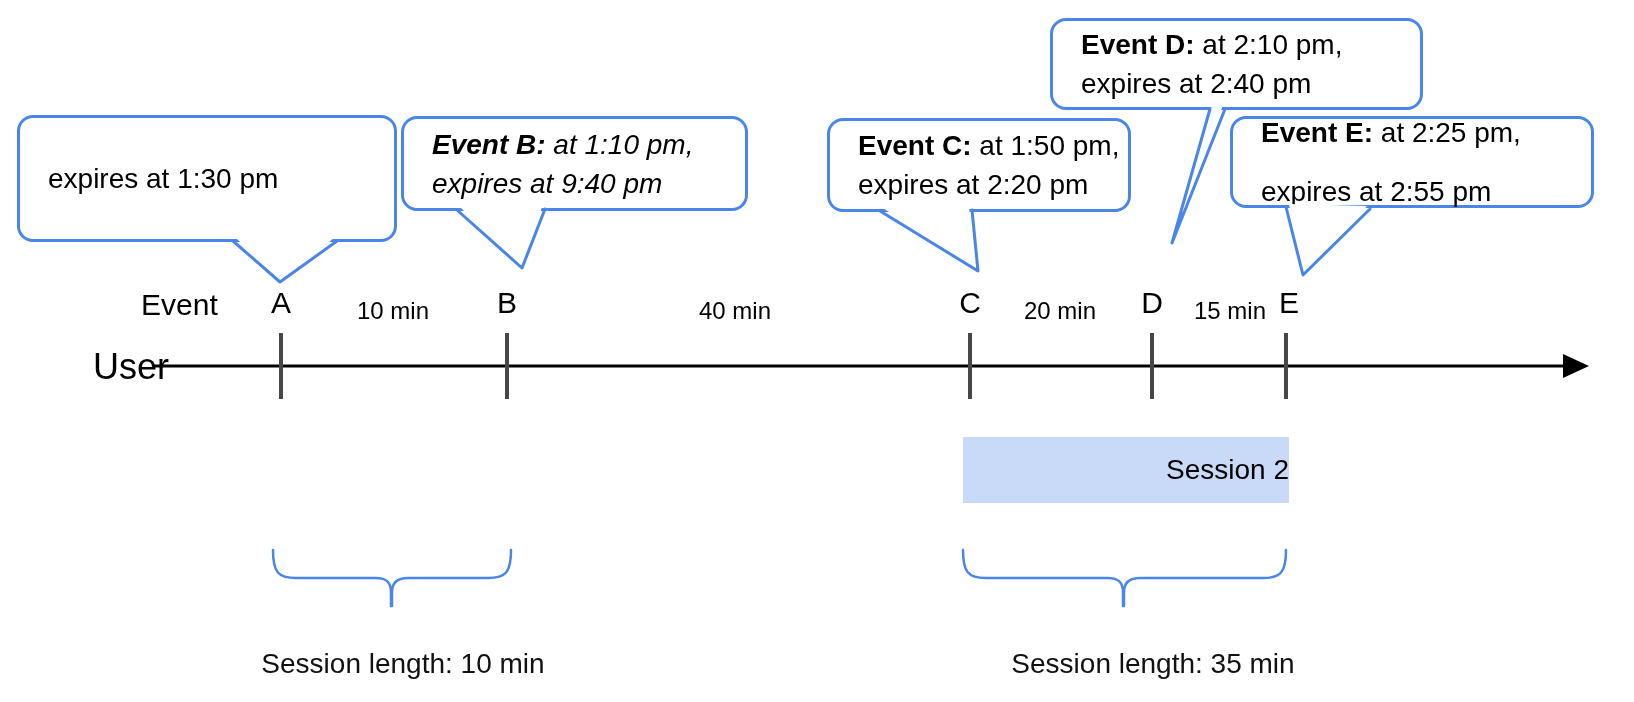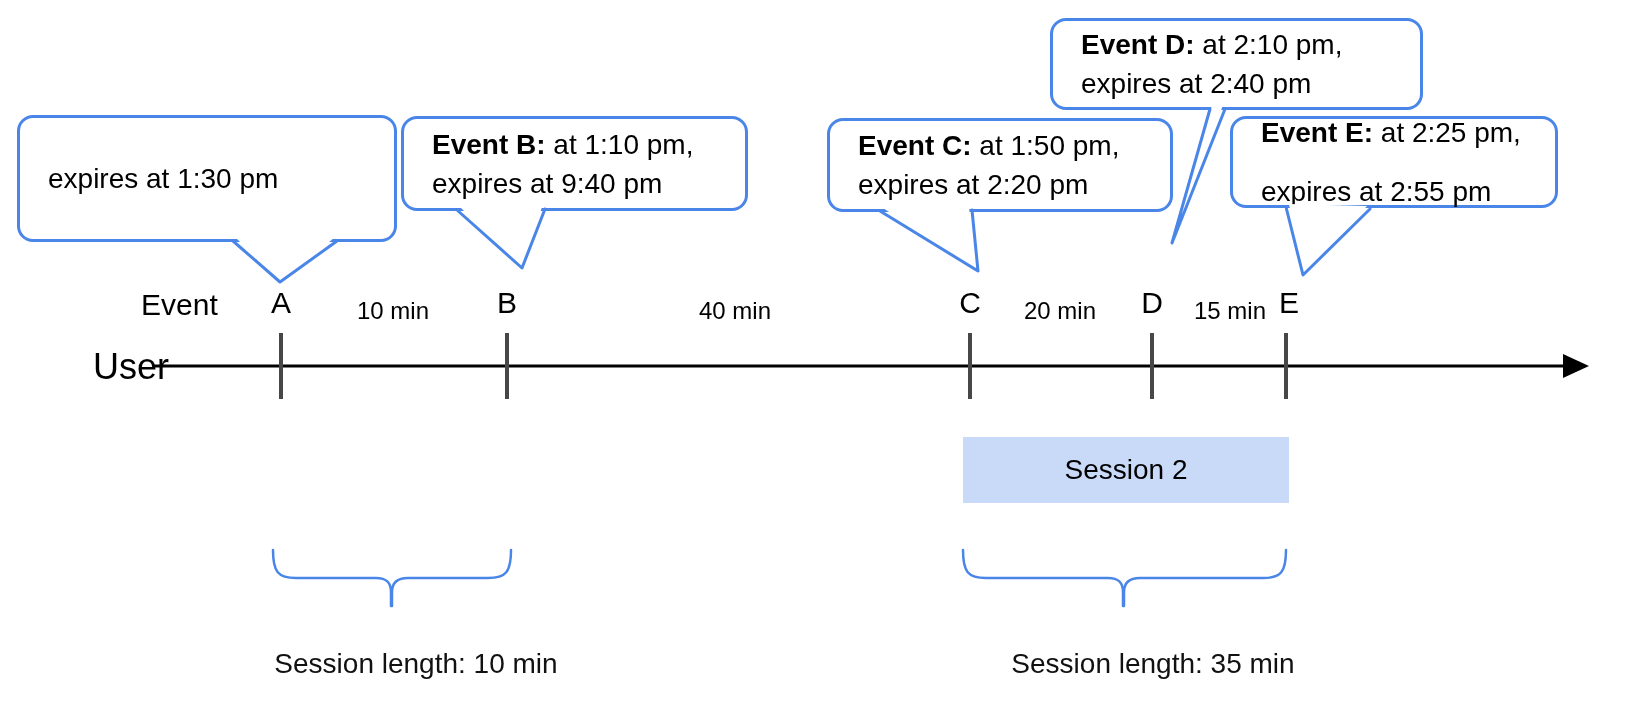--- a/index.html
+++ b/index.html
@@ -24,35 +24,35 @@
     display:flex;
     flex-direction:column;
     justify-content:center;
     padding-left:28px;
     font-size:28px;
     line-height:39px;
     z-index:3;
   }
   .bubble b{font-weight:bold;}
   .bubble-a{left:17px;top:115px;width:380px;height:127px;}
-  .bubble-b{left:401px;top:116px;width:347px;height:95px;}
-  .bubble-c{left:827px;top:118px;width:346px;height:94px;}
+  .bubble-b{left:401px;top:116px;width:347px;height:95px;font-style:italic;}
+  .bubble-c{left:827px;top:118px;width:304px;height:94px;}
   .bubble-d{left:1050px;top:18px;width:373px;height:92px;}
-  .bubble-e{left:1230px;top:116px;width:328px;height:92px;gap:20px;}
+  .bubble-e{left:1230px;top:116px;width:364px;height:92px;gap:20px;}
 
   
   .session-box{
     position:absolute;
     background:var(--session-fill);
     display:flex;align-items:center;justify-content:center;
     font-size:28px;
     z-index:1;
   }
   .session-1{left:271px;top:437px;width:242px;height:66px;}
-  .session-2{left:963px;top:437px;width:326px;height:66px;}
+  .session-2{left:963px;top:437px;width:326px;height:66px;justify-content:flex-end;}
 
   
   .lbl{position:absolute;white-space:nowrap;z-index:2;}
   .user-label{left:60px;top:346px;font-size:36px;margin-left:33px;}
   .events-label{left:141px;top:288px;font-size:30px;}
   .event-letter{font-size:30px;transform:translateX(-50%);top:286px;}
   .interval-label{font-size:24px;transform:translateX(-50%);top:297px;}
   .session-length{font-size:28px;transform:translateX(-50%);top:648px;color:#111111;}
 
   
@@ -100,21 +100,21 @@
   <div class="lbl event-letter" style="left:507px;">B</div>
   <div class="lbl event-letter" style="left:970px;">C</div>
   <div class="lbl event-letter" style="left:1152px;">D</div>
   <div class="lbl event-letter" style="left:1289px;">E</div>
 
   <div class="lbl interval-label" style="left:393px;">10 min</div>
   <div class="lbl interval-label" style="left:735px;">40 min</div>
   <div class="lbl interval-label" style="left:1060px;">20 min</div>
   <div class="lbl interval-label" style="left:1214px;margin-left:16px;">15 min</div>
 
-  <div class="lbl session-length" style="left:416px;text-align:center;">Session length: 10 min</div>
+  <div class="lbl session-length" style="left:403px;text-align:center;">Session length: 10 min</div>
   <div class="lbl session-length" style="left:1153px;text-align:center;">Session length: 35 min</div>
 
   <svg class="overlay" width="1634" height="702" viewBox="0 0 1634 702">
 
     <line class="axis-line" x1="155" y1="366" x2="1565" y2="366"></line>
     <polygon class="axis-head" points="1563,354 1563,378 1589,366"></polygon>
 
     <rect class="tick" x="279" y="333" width="4" height="66"></rect>
     <rect class="tick" x="505" y="333" width="4" height="66"></rect>
     <rect class="tick" x="968" y="333" width="4" height="66"></rect>

